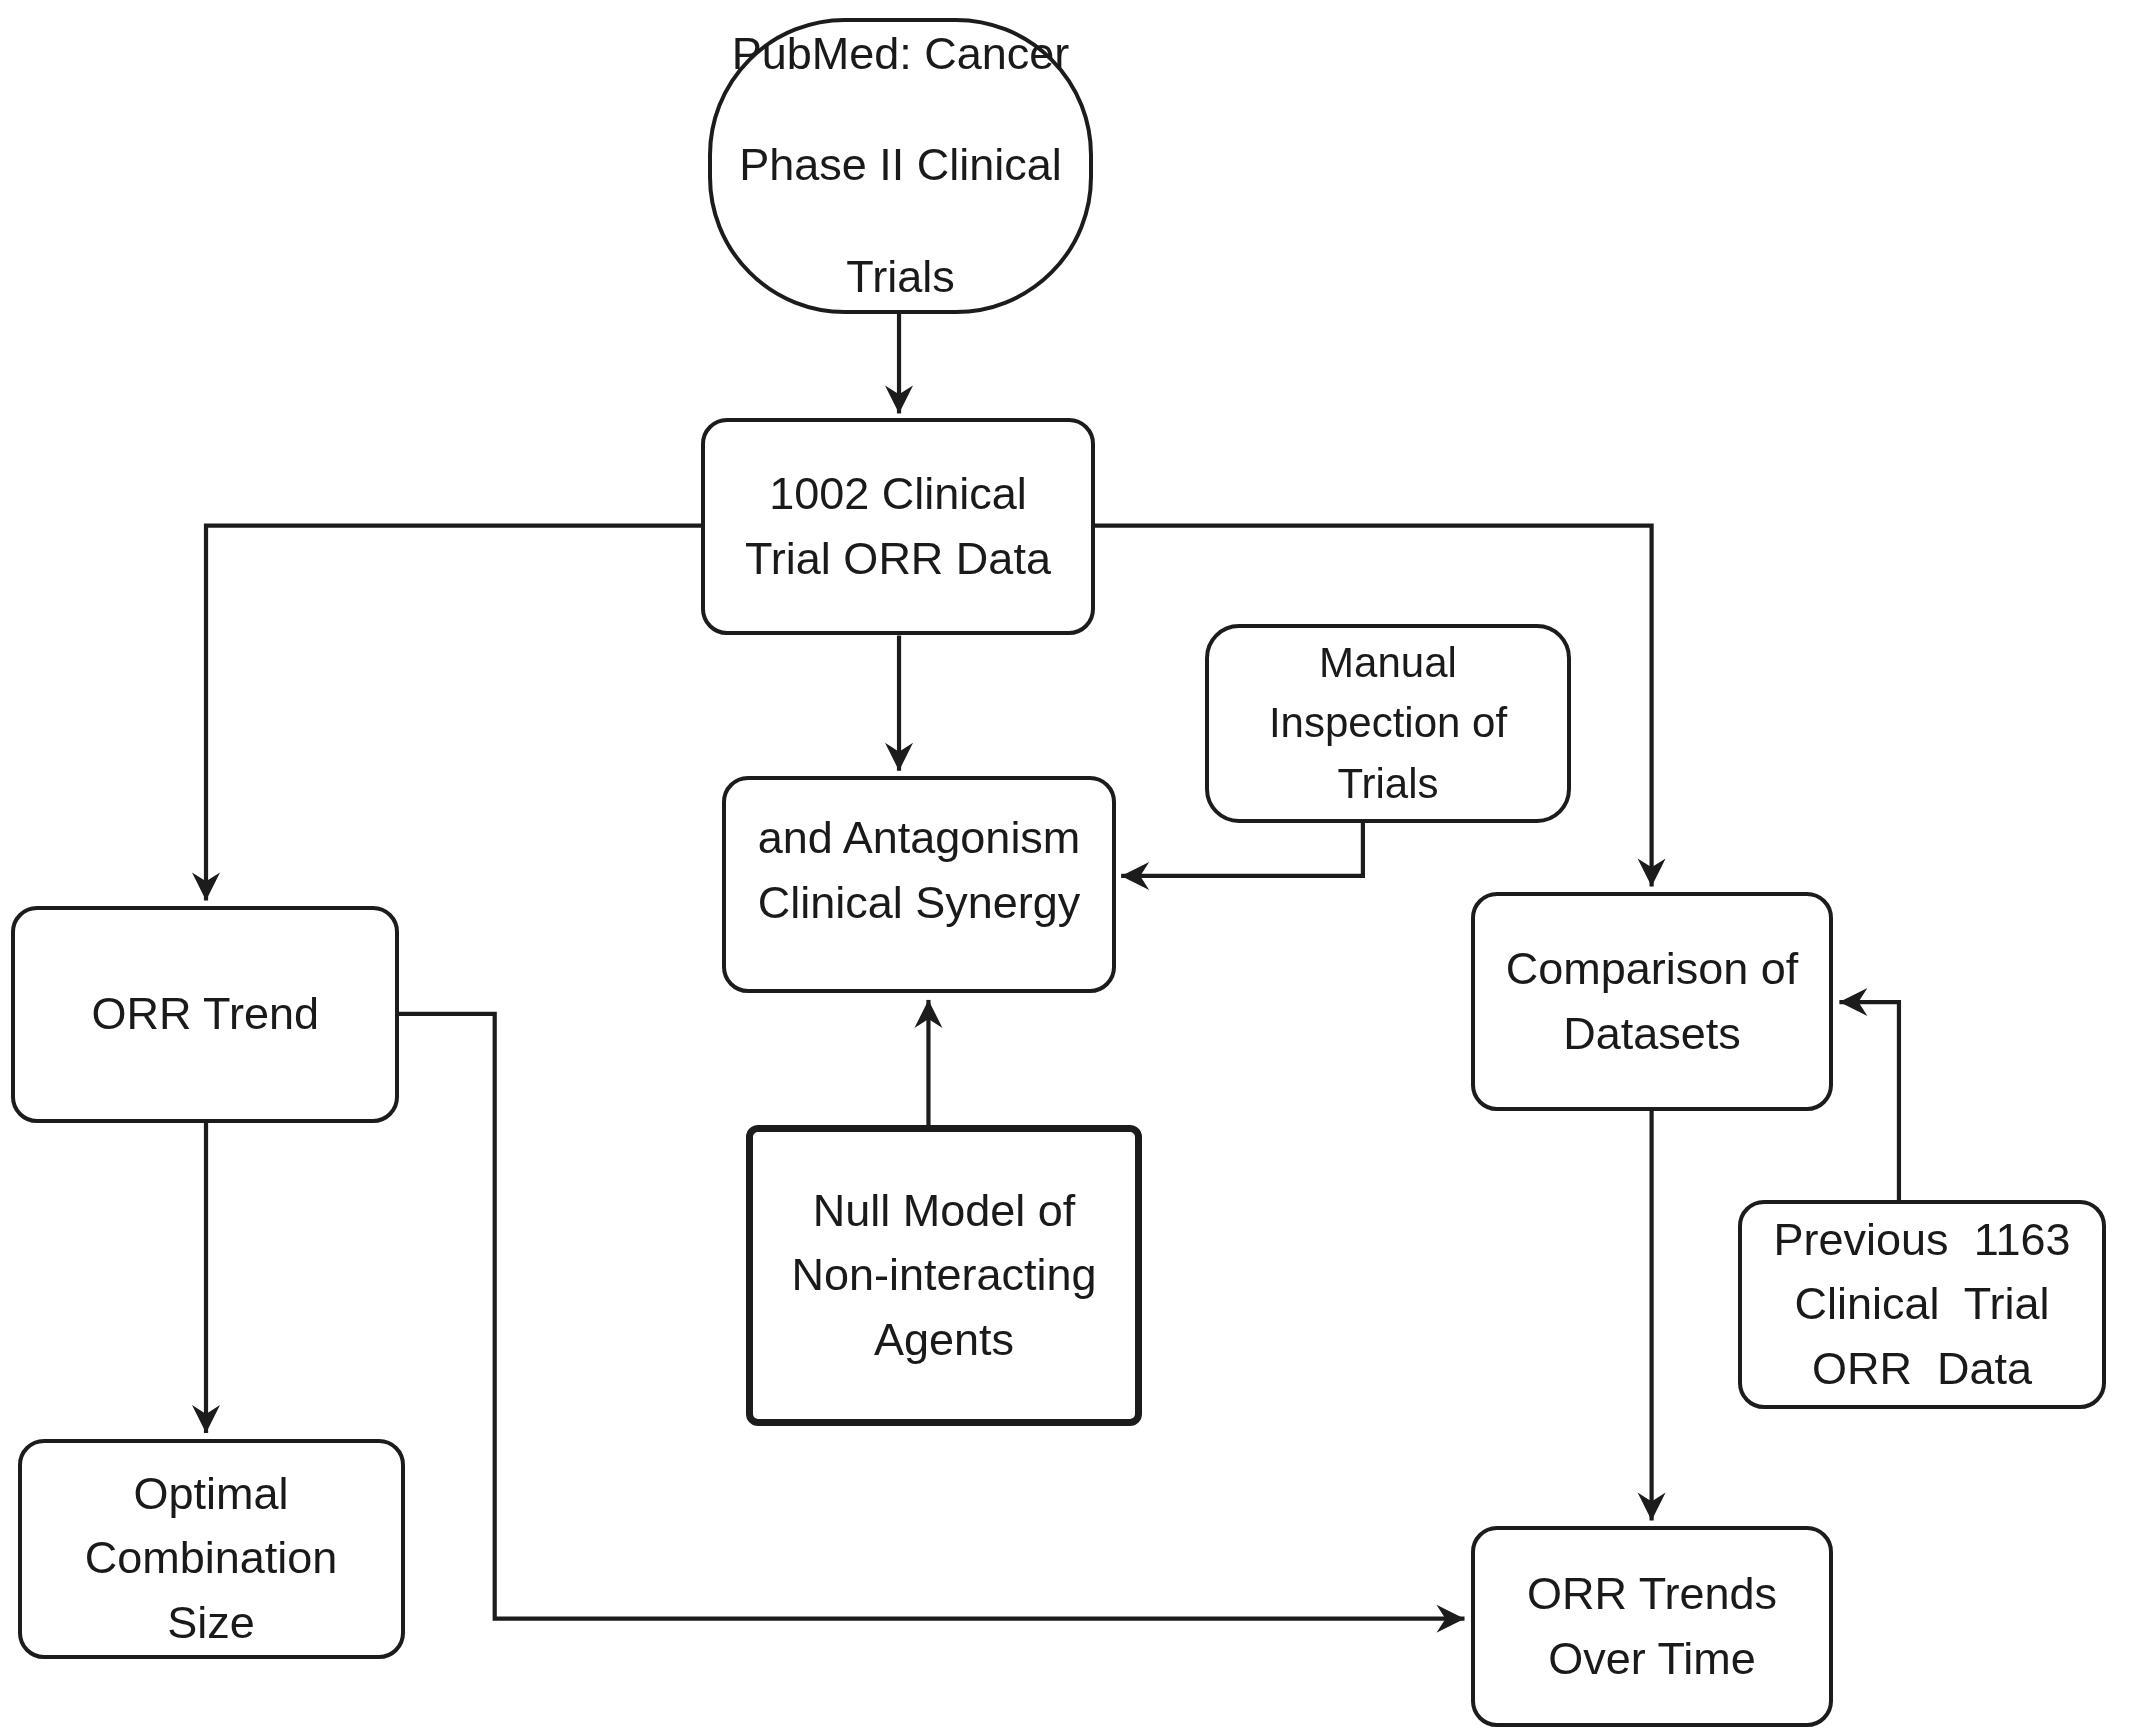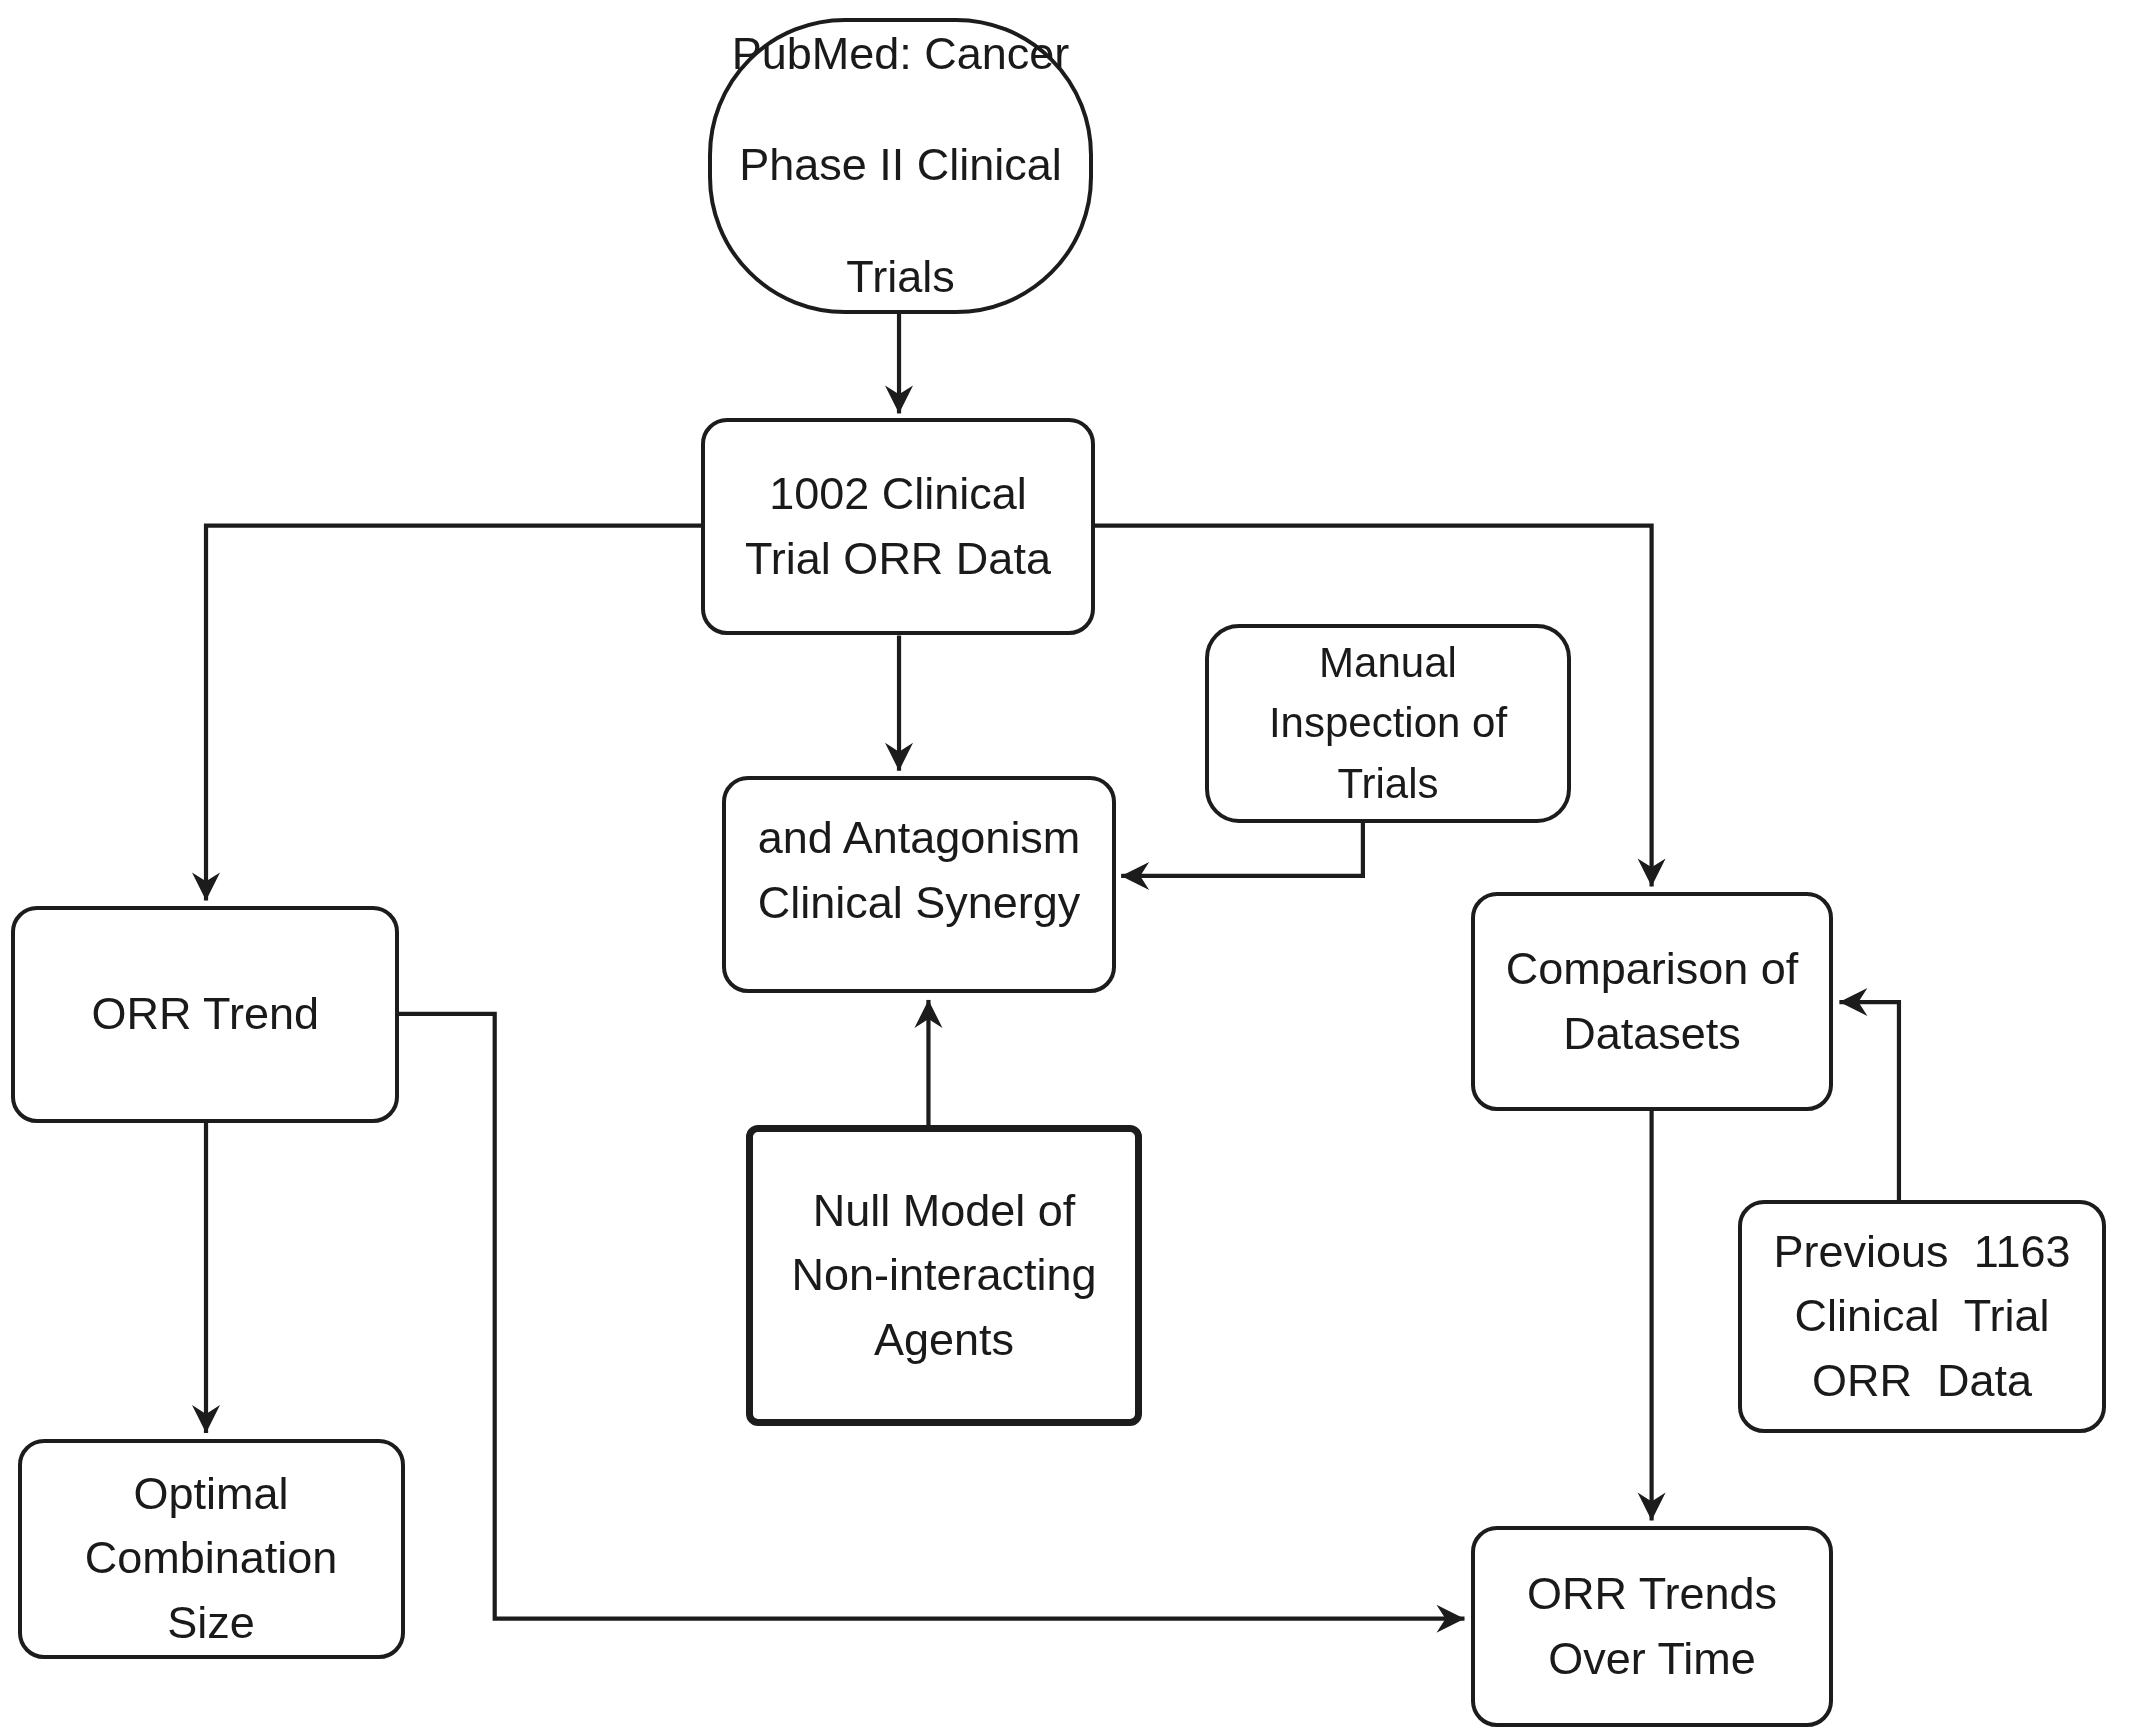--- a/index.html
+++ b/index.html
@@ -92,21 +92,21 @@
     <span class="line">Comparison of</span>
     <span class="line">Datasets</span>
   </div>
 
   <div class="node sharp" style="left:746px; top:1125px; width:396px; height:301px;">
     <span class="line">Null Model of</span>
     <span class="line">Non-interacting</span>
     <span class="line">Agents</span>
   </div>
 
-  <div class="node wide-words" style="left:1738px; top:1200px; width:368px; height:233px;">
+  <div class="node wide-words" style="left:1738px; top:1200px; width:368px; height:209px;">
     <span class="line">Previous 1163</span>
     <span class="line">Clinical Trial</span>
     <span class="line">ORR Data</span>
   </div>
 
   <div class="node" style="left:17.5px; top:1439px; width:387px; height:220px;justify-content:flex-end;">
     <span class="line">Optimal</span>
     <span class="line">Combination</span>
     <span class="line">Size</span>
   </div>

